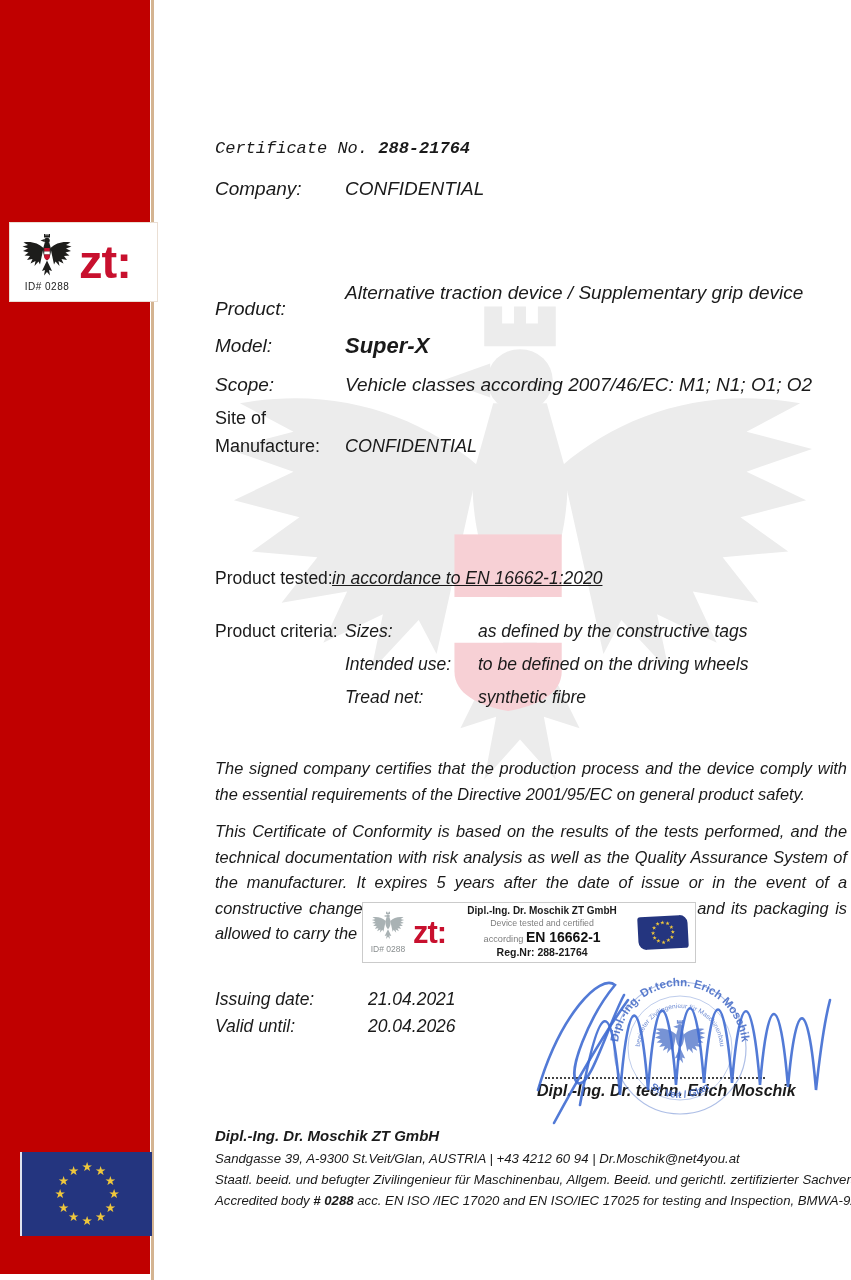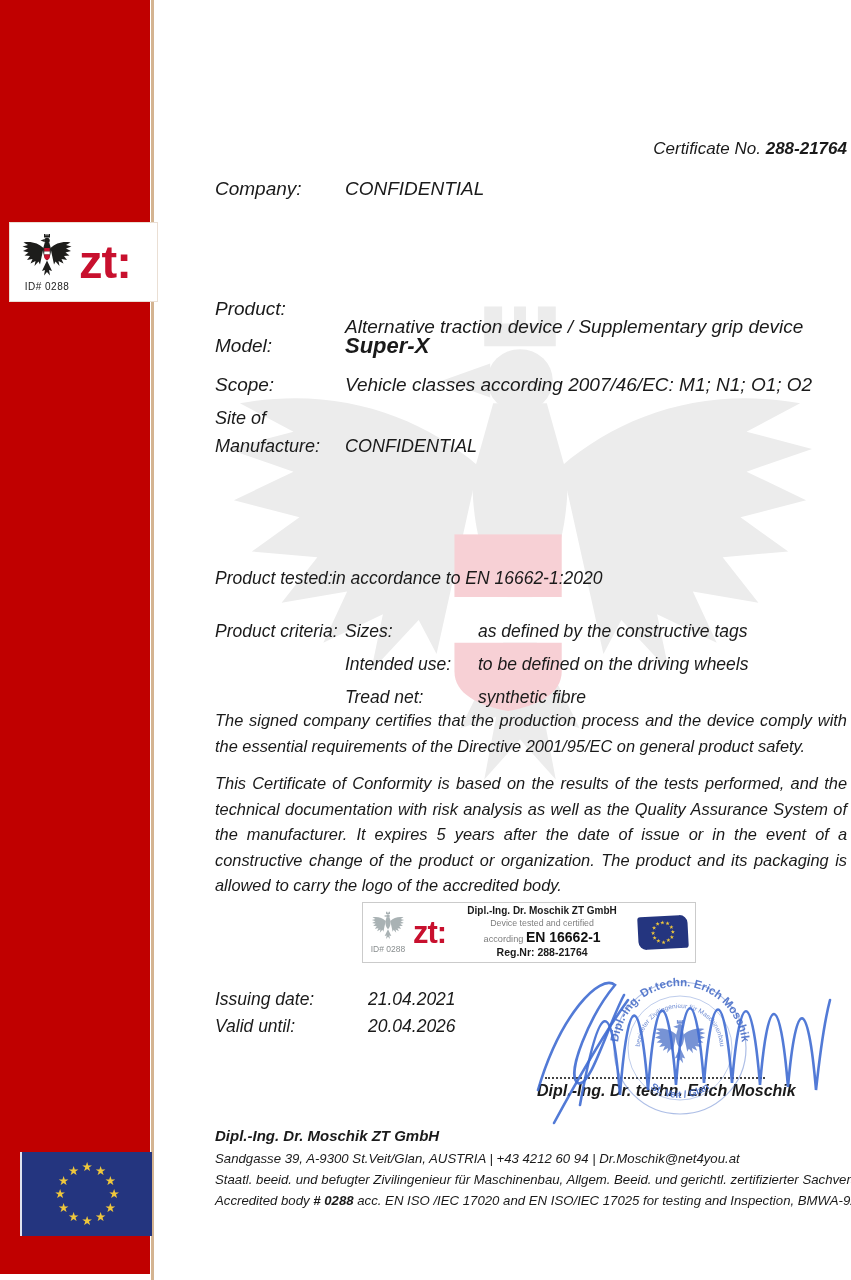--- a/index.html
+++ b/index.html
@@ -8,32 +8,32 @@
   
   .sidebar{position:absolute;left:0;top:0;width:150px;height:1274px;background:var(--sidebar_red,#C00000);}
   .vline{position:absolute;left:151px;top:0;width:3px;height:1280px;background:var(--tan_line,#D4B491);}
   
   .watermark{position:absolute;left:222px;top:295px;width:596px;height:570px;z-index:0;}
   .watermark svg{width:100%;height:100%;}
   
   .title{position:absolute;left:215px;top:86px;width:632px;text-align:center;
          font-size:35px;font-weight:bold;font-style:italic;letter-spacing:.42em;
          color:var(--accent_red,#C00000);}
-  .certno{position:absolute;left:215px;top:139px;width:632px;text-align:right;
-          font-size:17px;font-style:italic;}
+  .certno{position:absolute;left:215px;top:139px;width:632px;text-align:left;
+          font-size:17px;font-style:italic;font-family:Liberation Mono, monospace;}
   
   .flabel{position:absolute;left:215px;font-size:19px;font-weight:normal;font-style:italic;}
   .fvalue{position:absolute;left:345px;font-size:19px;font-style:italic;white-space:nowrap;}
   .model-v{font-weight:bold;font-size:22px;}
-  .slabel{position:absolute;left:215px;font-size:17.5px;font-style:italic;white-space:nowrap;}
+  .slabel{position:absolute;left:215px;font-size:17.5px;white-space:nowrap;}
   .c2{position:absolute;left:345px;font-size:17.5px;font-style:italic;white-space:nowrap;}
-  .c2v{position:absolute;left:332px;font-size:17.5px;font-style:italic;white-space:nowrap;}
+  .c2v{position:absolute;left:332px;font-size:17.5px;font-style:italic;white-space:nowrap;text-decoration:underline;}
   .c3{position:absolute;left:478px;font-size:17.5px;font-style:italic;white-space:nowrap;}
   .para{position:absolute;left:215px;width:632px;text-align:justify;font-style:italic;
-        font-size:16.4px;line-height:1.56;}
+        font-size:16.4px;line-height:1.56;margin-top:48px;}
   
   .logobox{position:absolute;left:10px;top:223px;width:147px;height:78px;background:#fff;
            z-index:2;display:flex;align-items:center;box-sizing:border-box;
            padding:4px 0 4px 6px;box-shadow:0 0 0 1px #eadfd4;overflow:hidden;}
   .lb-eagle{display:flex;flex-direction:column;align-items:center;width:62px;flex:none;}
   .lb-eagle svg{width:54px;height:50px;}
   .lb-id{font-size:10px;color:#222;margin-top:-2px;letter-spacing:.5px;}
   .lb-zt,.b-zt{font-weight:800;color:var(--zt_red,#C8102E);font-style:normal;
                letter-spacing:-1px;line-height:.75;}
   .lb-zt{font-size:47px;margin-left:1px;}
@@ -113,21 +113,21 @@
 
   <div class="certno">
     <span>Certificate No.</span>
     <b>288-21764</b>
   </div>
 
   <div class="flabel" style="top:178px">Company:</div>
   <div class="fvalue" style="top:178px">CONFIDENTIAL</div>
 
   <div class="flabel" style="top:298px">Product:</div>
-  <div class="fvalue" style="top:316px">Alternative traction device / Supplementary grip device</div>
+  <div class="fvalue" style="top:282px">Alternative traction device / Supplementary grip device</div>
 
   <div class="flabel" style="top:335px">Model:</div>
   <div class="fvalue model-v" style="top:333px">Super-X</div>
 
   <div class="flabel" style="top:374px">Scope:</div>
   <div class="fvalue" style="top:374px">Vehicle classes according 2007/46/EC: M1; N1; O1; O2</div>
 
   <div class="slabel" style="top:408px;font-size:18px">Site of</div>
   <div class="slabel" style="top:436px;font-size:18px">Manufacture:</div>
   <div class="fvalue" style="top:436px;font-size:18px">CONFIDENTIAL</div>

